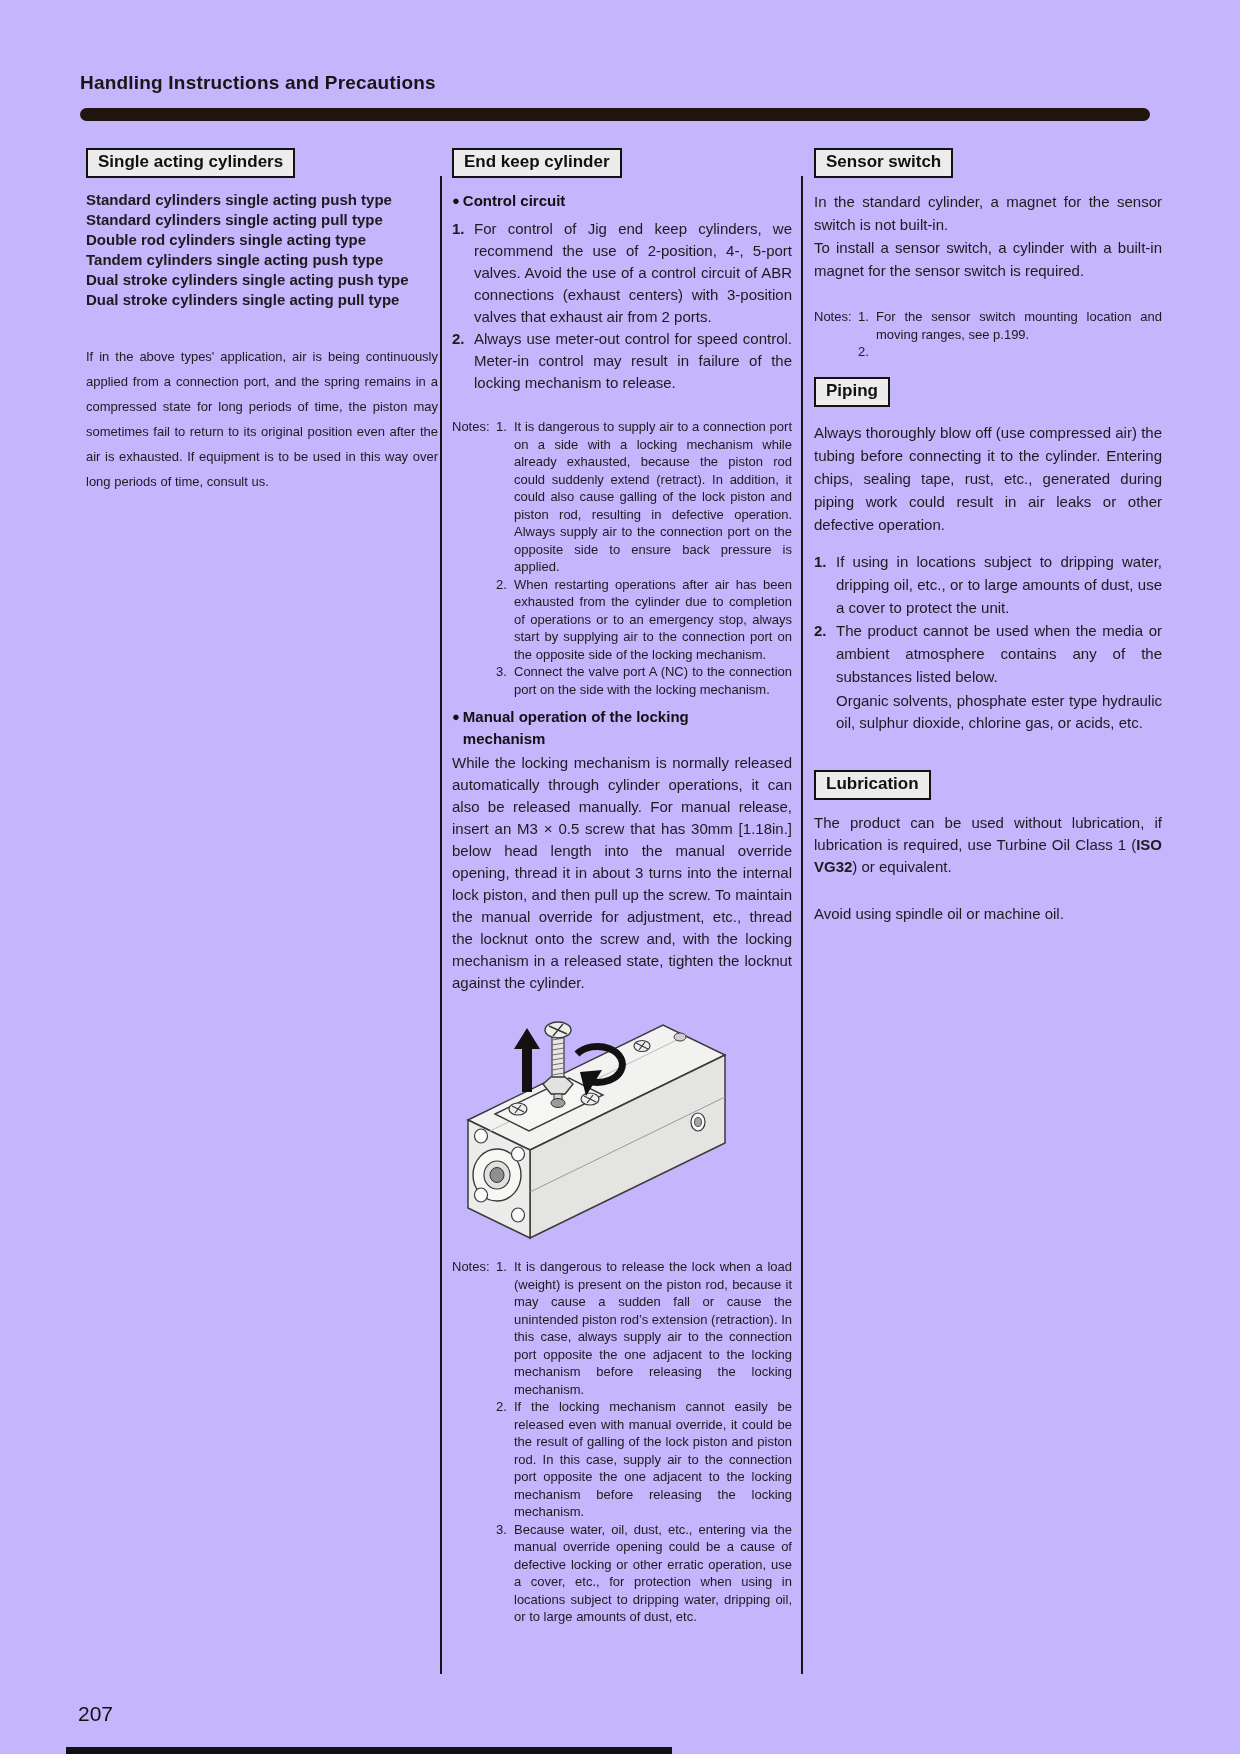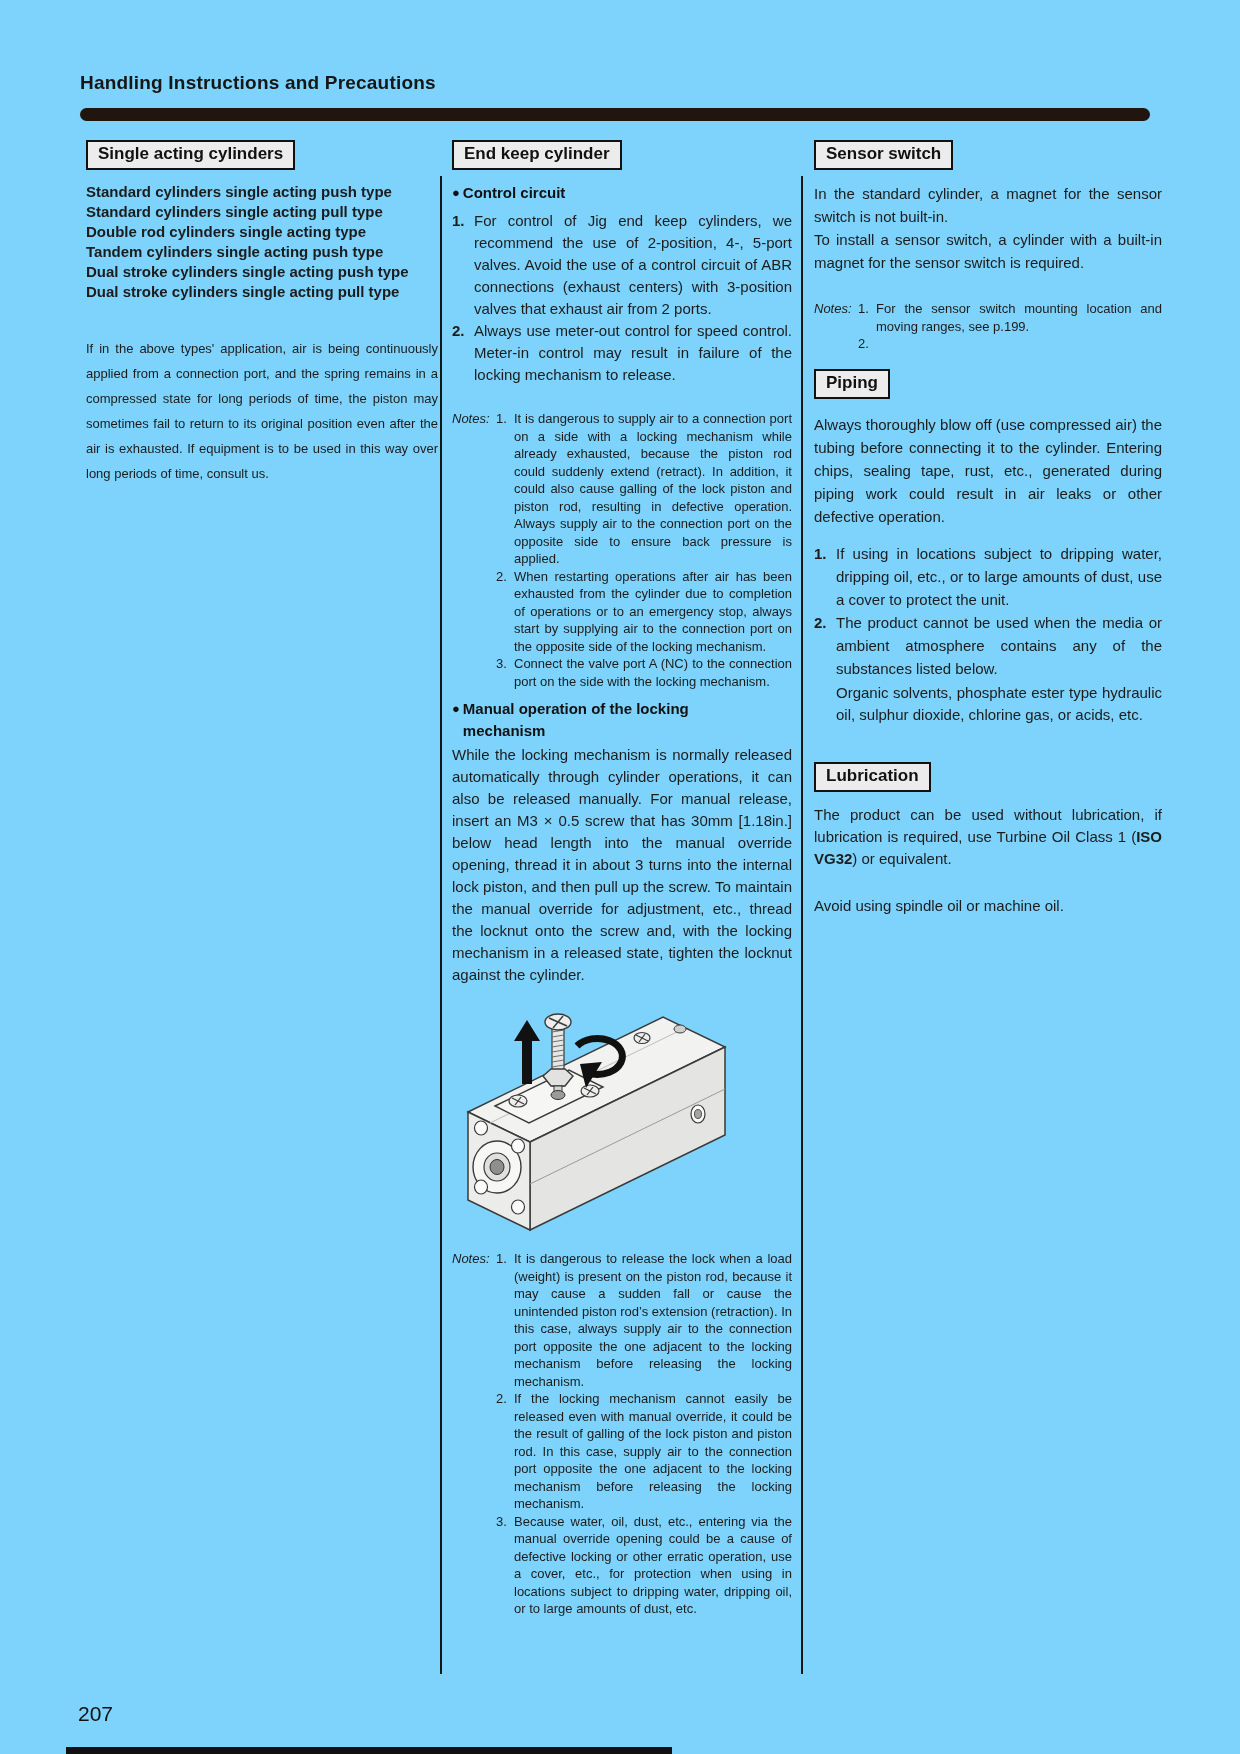--- a/index.html
+++ b/index.html
@@ -1,34 +1,34 @@
 <!DOCTYPE html>
 <html><head>
 <meta charset="utf-8">
 <style>
   html,body{margin:0;padding:0;background:#fff;}
   .page{
     position:relative;
     width:1240px;height:1754px;
-    background:#7dd3fc;
+    background:#c4b5fd;
     font-family:"Liberation Sans", sans-serif;
     color:#1c1c1c;
     overflow:hidden;
   }
   
   .doc-title{
     position:absolute;left:80px;top:72px;
     font-size:19px;font-weight:bold;letter-spacing:.2px;color:#161616;
   }
   .title-bar{
     position:absolute;left:80px;top:108px;
     width:1070px;height:13px;border-radius:7px;background:#21160f;
   }
   
-  .col{position:absolute;top:140px;}
+  .col{position:absolute;top:148px;}
   .col1{left:86px;width:352px;}
   .col2{left:452px;width:340px;}
   .col3{left:814px;width:348px;}
   .vdiv{position:absolute;width:2px;background:#161616;top:176px;height:1498px;}
   .vdiv1{left:440px;}
   .vdiv2{left:801px;}
   
   .hdr-box{
     display:inline-block;
     border:2px solid #111;background:#ececec;
@@ -45,21 +45,21 @@
   .bullet-head{
     display:flex;align-items:flex-start;
     font-size:15px;font-weight:bold;line-height:22px;color:#111;
   }
   .bullet-glyph{flex:none;font-size:13px;line-height:22px;margin-right:3px;}
   .num-item{display:flex;font-size:15px;line-height:22px;}
   .num-item .num{flex:none;width:22px;font-weight:bold;}
   .num-item .txt{flex:1;text-align:justify;}
   .notes{font-size:13px;line-height:17.5px;}
   .note-row{display:flex;}
-  .note-row .nlabel{flex:none;width:44px;font-style:italic;}
+  .note-row .nlabel{flex:none;width:44px;}
   .note-row .nnum{flex:none;width:18px;}
   .note-row .ntext{flex:1;text-align:justify;}
   .sub-para{margin-left:22px;font-size:15px;line-height:22px;text-align:justify;}
   
   .page-num{position:absolute;left:78px;top:1702px;font-size:21px;color:#111;}
   .edge-mark{position:absolute;left:66px;top:1747px;width:606px;height:7px;background:#111;}
   .illu{margin:8px 0 6px -22px;display:block;}
   .mt6{margin-top:6px;} .mt8{margin-top:8px;} .mt12{margin-top:12px;}
   .mt14{margin-top:14px;} .mt16{margin-top:16px;} .mt24{margin-top:24px;}
   .mt26{margin-top:26px;} .mt34{margin-top:34px;} .mt36{margin-top:36px;}

